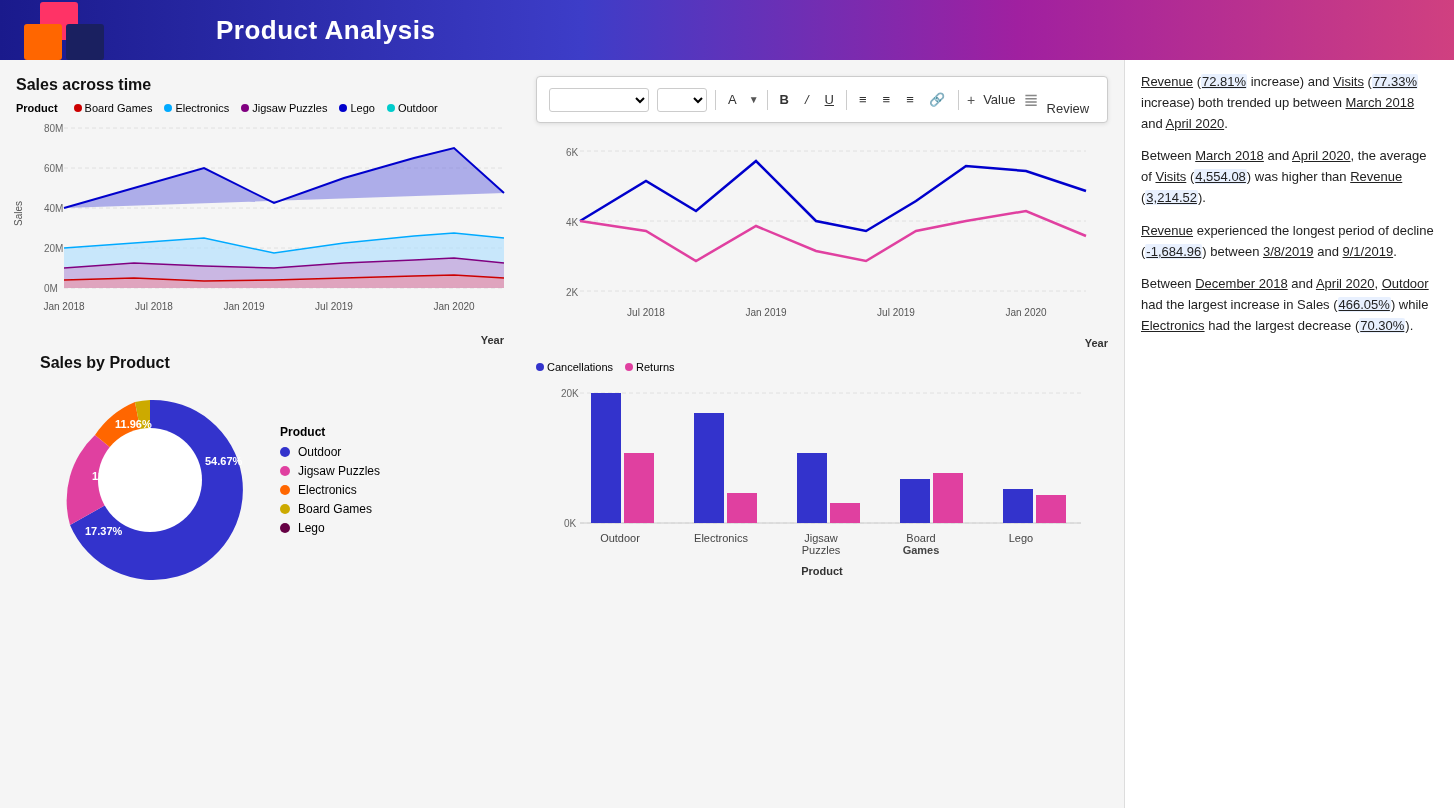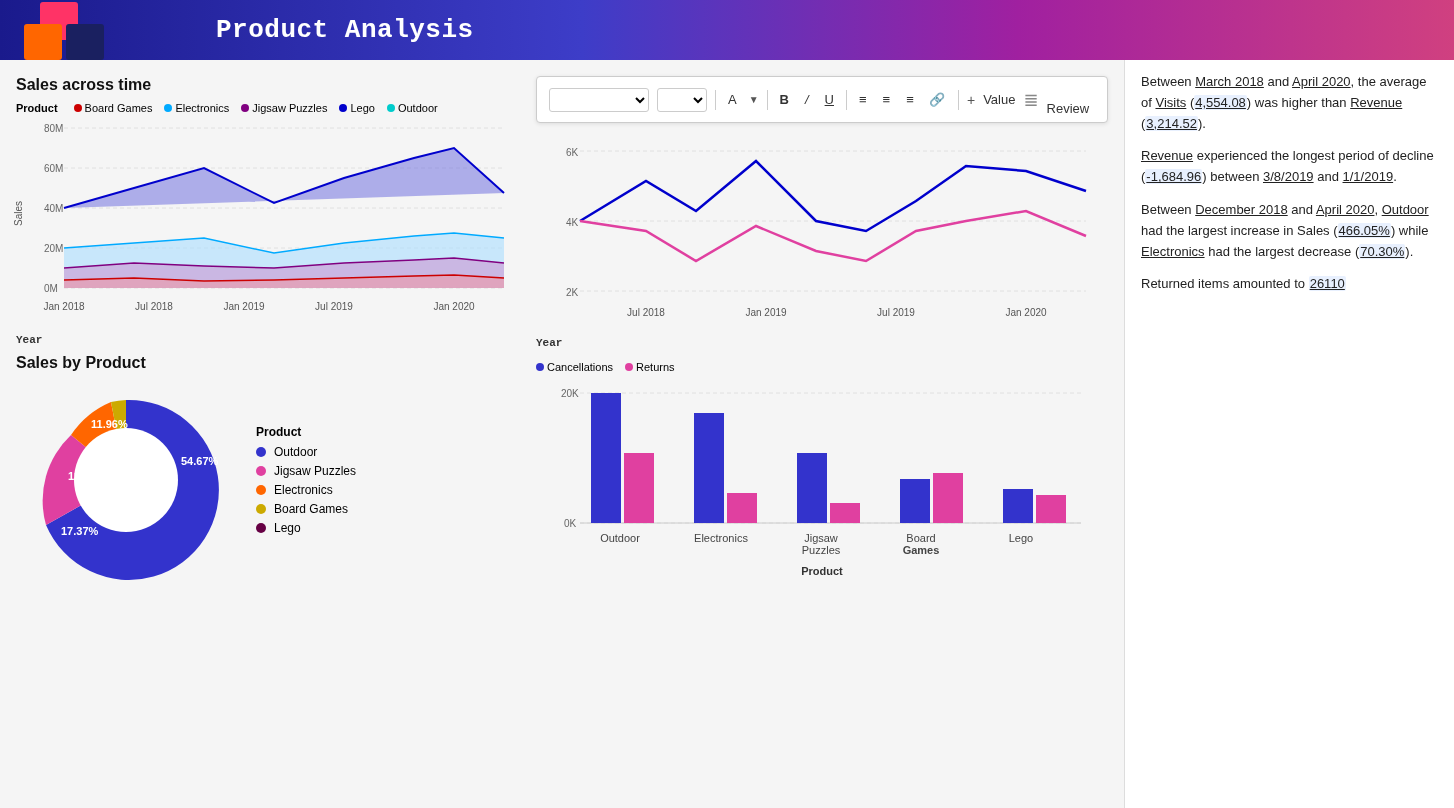--- a/index.html
+++ b/index.html
@@ -6,21 +6,20 @@
     body { font-family: 'Segoe UI', Arial, sans-serif; background: #f5f5f5; width: 1454px; height: 808px; overflow: hidden; }
 
     
     .header {
       height: 60px;
       background: linear-gradient(90deg, #1a1a8c 0%, #3d3dc8 40%, #a020a0 70%, #d04080 100%);
       display: flex;
       align-items: center;
       padding: 0 20px;
       position: relative;
-      font-family: Liberation Mono, monospace;
     }
     .header-title {
       color: white;
       font-size: 26px;
       font-weight: 600;
       letter-spacing: 0.5px;
       margin-left: 100px;
     }
 
     
@@ -69,26 +68,25 @@
       flex-wrap: wrap;
       margin-bottom: 4px;
       font-size: 11px;
       align-items: center;
     }
     .legend-item { display: flex; align-items: center; gap: 3px; }
     .legend-dot { width: 8px; height: 8px; border-radius: 50%; }
     .legend-label-title { font-weight: 600; margin-right: 4px; font-size: 11px; }
 
     .chart-x-label {
-      text-align: left;
+      text-align: right;
       font-size: 11px;
       font-weight: 600;
       color: #333;
       margin-top: 2px;
-      font-family: Liberation Mono, monospace;
     }
 
     
     .donut-section {
       display: flex;
       gap: 20px;
       align-items: center;
       margin-top: 8px;
     }
 
@@ -226,21 +224,21 @@
           <text x="48" y="192" font-size="10" fill="#555" text-anchor="middle">Jan 2018</text>
           <text x="138" y="192" font-size="10" fill="#555" text-anchor="middle">Jul 2018</text>
           <text x="228" y="192" font-size="10" fill="#555" text-anchor="middle">Jan 2019</text>
           <text x="318" y="192" font-size="10" fill="#555" text-anchor="middle">Jul 2019</text>
           <text x="438" y="192" font-size="10" fill="#555" text-anchor="middle">Jan 2020</text>
         </svg>
         <div class="chart-x-label">Year</div>
       </div>
     </div>
 
-    <div style="margin-top:8px;">
+    <div style="margin-top:8px;margin-left:24px;">
       <div class="section-title">Sales by Product</div>
       <div class="donut-section">
 
         <div style="position:relative;width:220px;height:200px;">
           <svg width="220" height="200" viewBox="0 0 220 200">
 
             <path d="M110,100 L110,20 A90,90 0 1,1 30,145 Z" fill="#3333cc"></path>
 
             <path d="M110,100 L30,145 A90,90 0 0,1 55,55 Z" fill="#e040a0"></path>
 
@@ -382,38 +380,43 @@
           <text x="385" y="175" font-size="11" fill="#444" text-anchor="middle" font-weight="600">Games</text>
           <text x="485" y="163" font-size="11" fill="#444" text-anchor="middle">Lego</text>
         </svg>
         <div style="text-align:center;font-size:11px;font-weight:600;color:#333;margin-top:2px;">Product</div>
       </div>
     </div>
   </div>
 
   <div class="right-panel">
     <p>
+      <span class="highlight-link">Revenue</span>
+      (<span class="highlight-value">72.81%</span> increase) and 
+      <span class="highlight-link">Visits</span>
+      (<span class="highlight-value">77.33%</span> increase) both trended up between 
+      <span class="highlight-link">March 2018</span> and 
+      <span class="highlight-link">April 2020</span>.
+    </p>
+    <p>
       Between <span class="highlight-link">March 2018</span> and 
       <span class="highlight-link">April 2020</span>, the average of 
       <span class="highlight-link">Visits</span> 
       (<span class="highlight-value">4,554.08</span>) was higher than 
       <span class="highlight-link">Revenue</span> 
       (<span class="highlight-value">3,214.52</span>).
     </p>
     <p>
       <span class="highlight-link">Revenue</span> experienced the longest period of decline 
       (<span class="highlight-value">-1,684.96</span>) between 
       <span class="highlight-link">3/8/2019</span> and 
-      <span class="highlight-link">1/1/2019</span>.
+      <span class="highlight-link">9/1/2019</span>.
     </p>
     <p>
       Between <span class="highlight-link">December 2018</span> and 
       <span class="highlight-link">April 2020</span>, 
       <span class="highlight-link">Outdoor</span> had the largest increase in Sales 
       (<span class="highlight-value">466.05%</span>) while 
       <span class="highlight-link">Electronics</span> had the largest decrease 
       (<span class="highlight-value">70.30%</span>).
     </p>
-    <p>
-      Returned items amounted to <span class="highlight-value">26110</span>
-    </p>
   </div>
 </div>
 
 </body></html>

